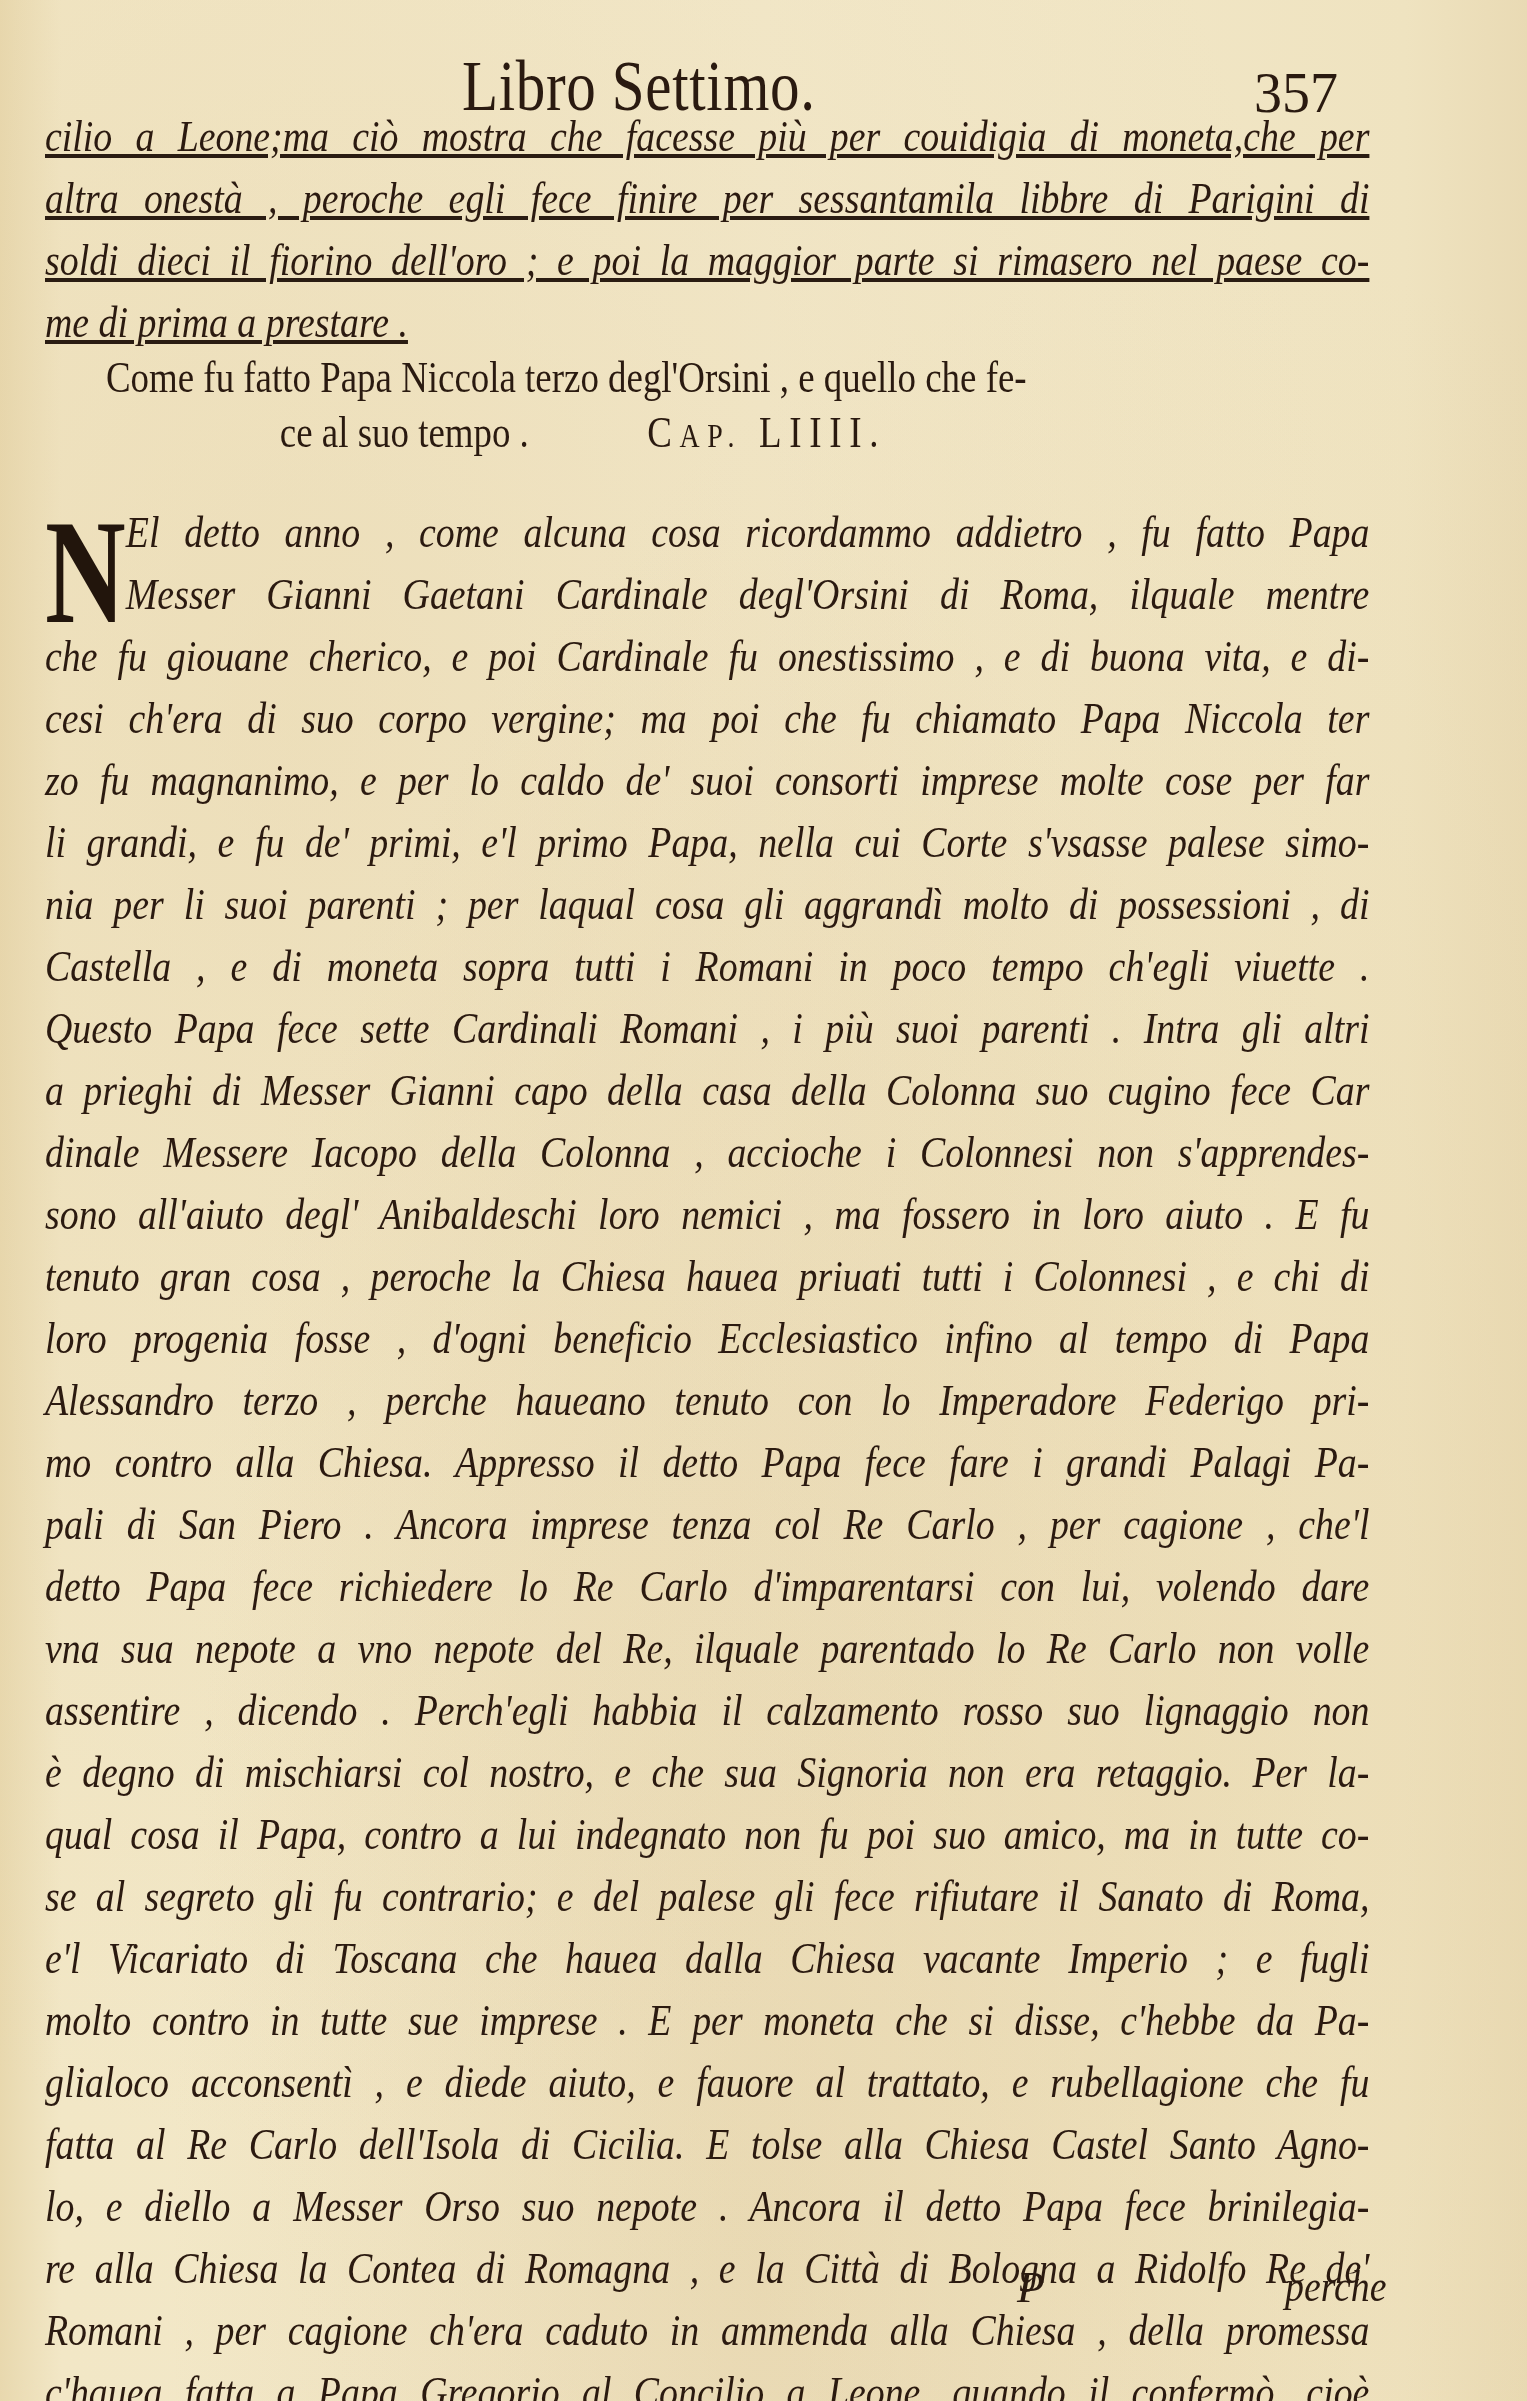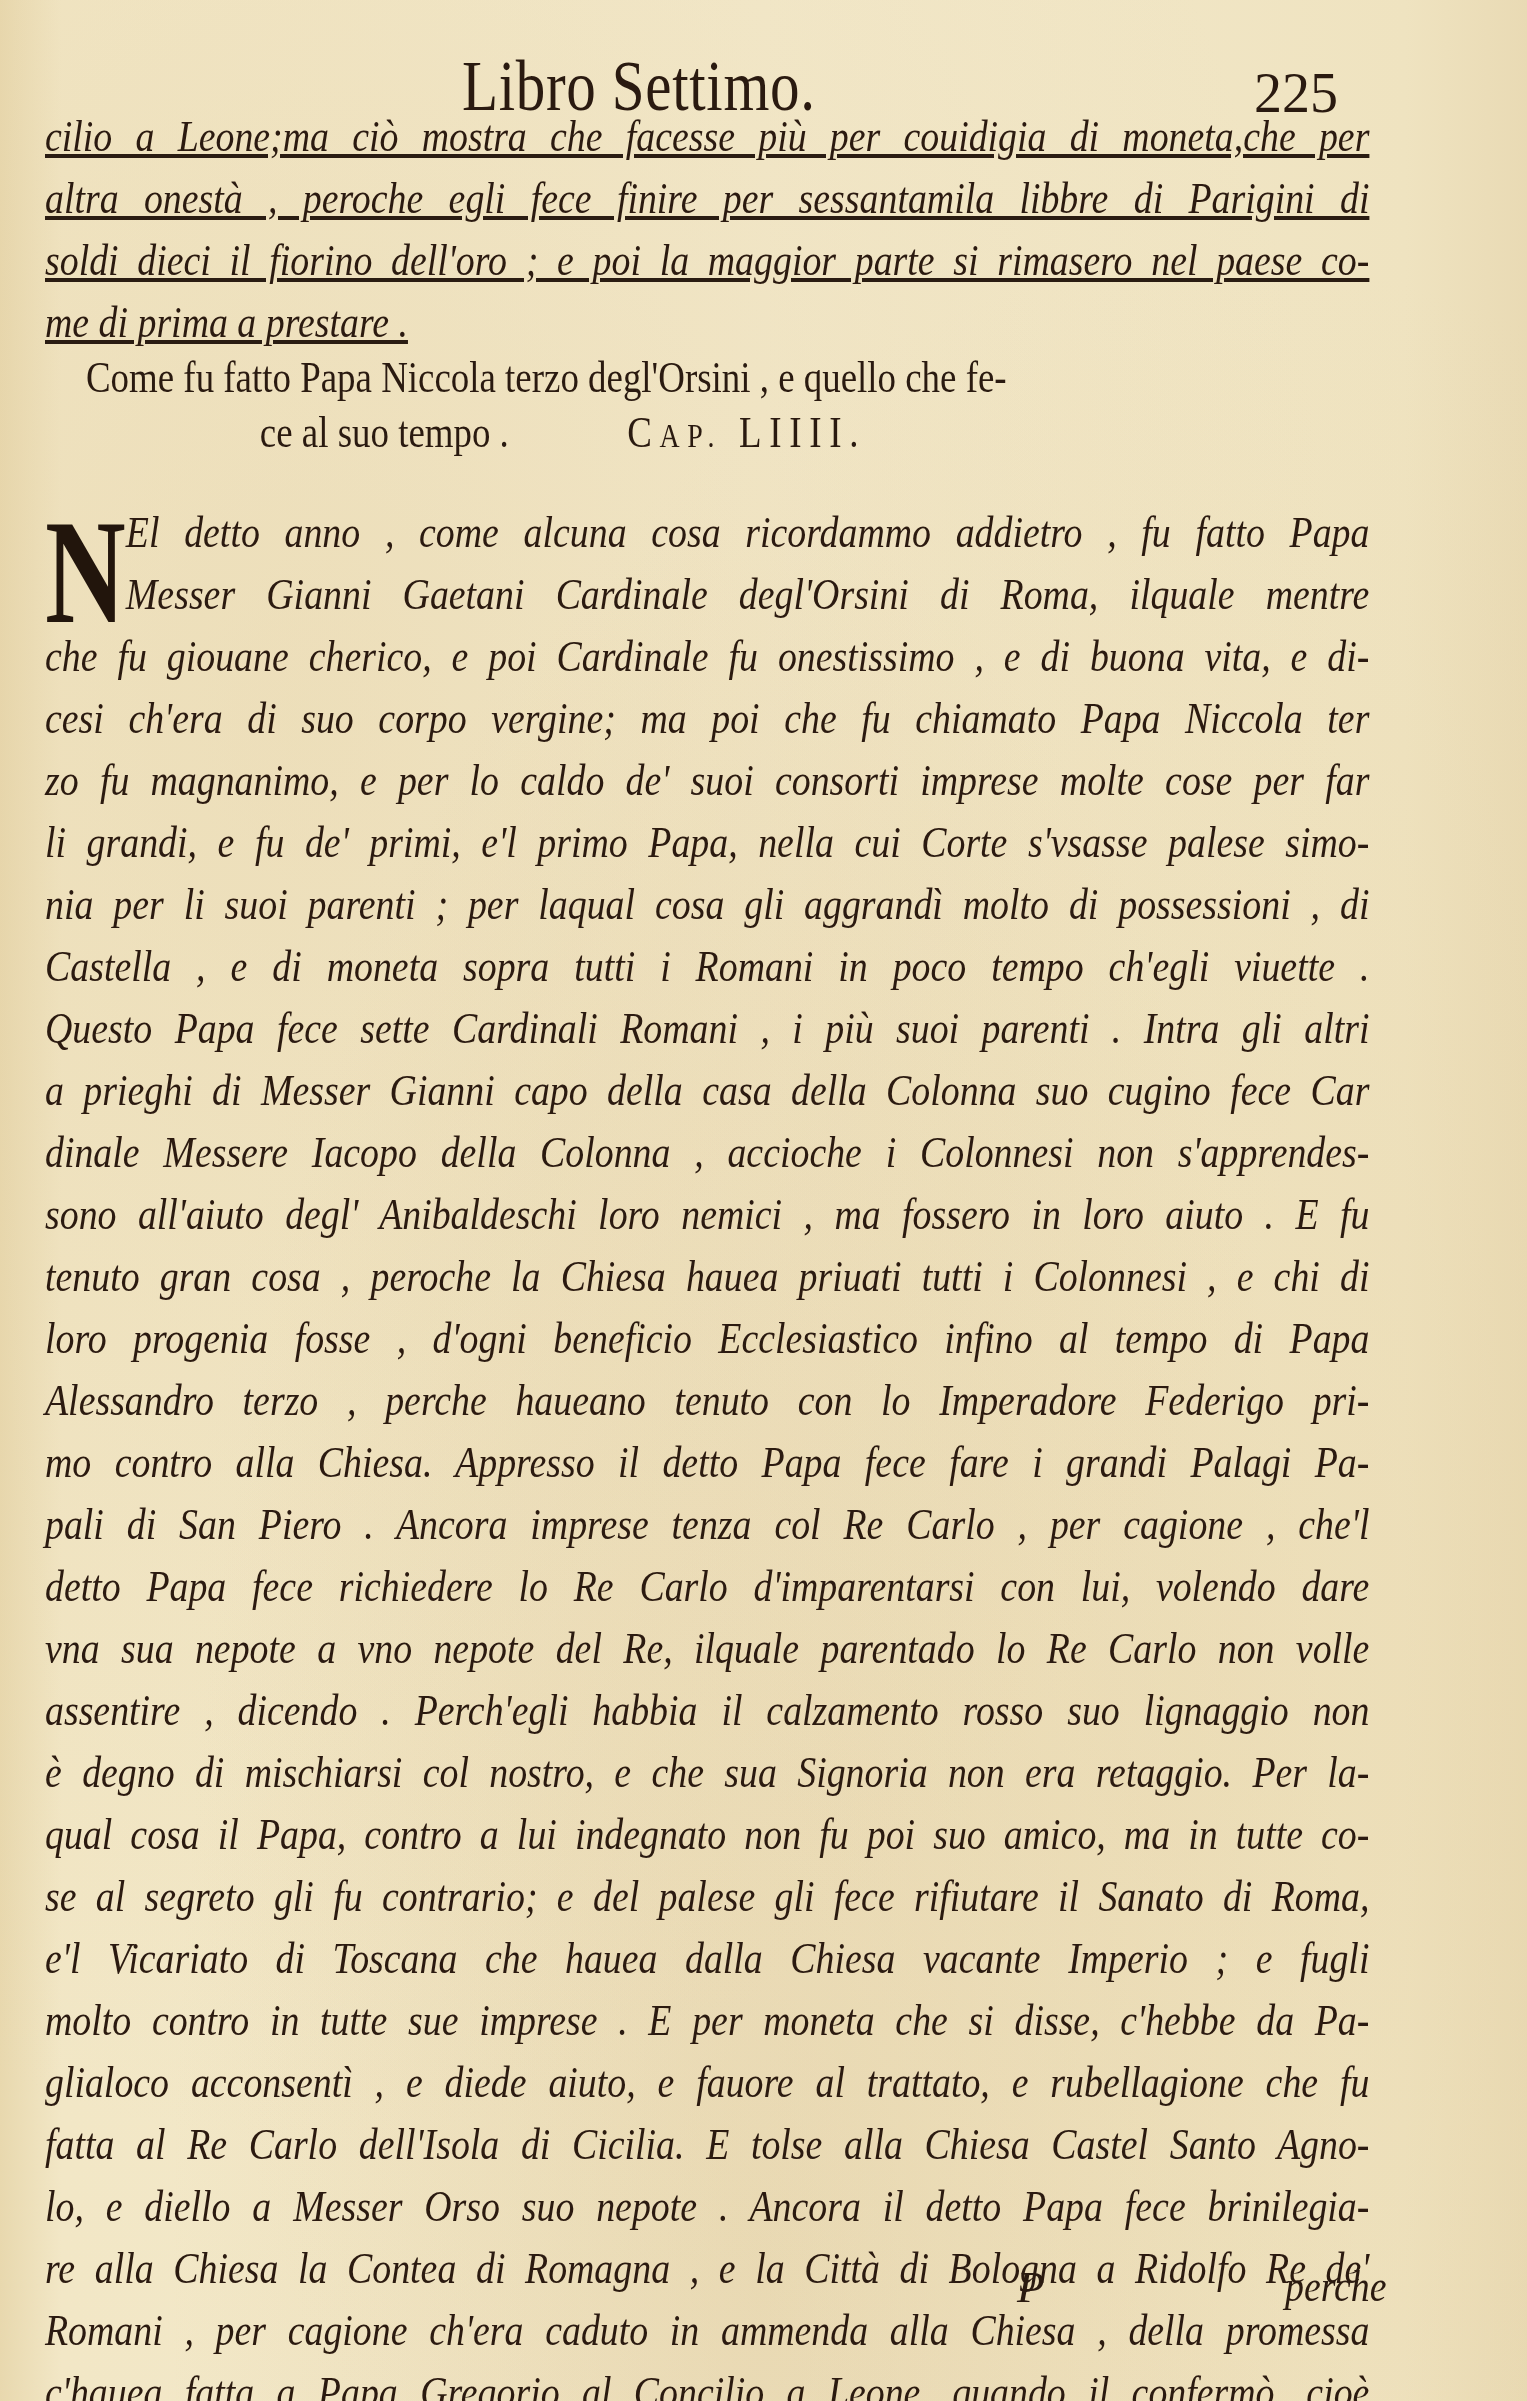--- a/index.html
+++ b/index.html
@@ -75,21 +75,21 @@
     .line.last {
       text-align-last: left;
     }
     .top-para {
       top: 106px;
       text-decoration: underline;
     }
     .chapter-heading {
       position: absolute;
       top: 350px;
-      left: 86px;
+      left: 106px;
       width: 1223px;
       font-family: "Liberation Serif", serif;
       font-size: 45px;
       line-height: 55px;
       color: #2a1a10;
     }
     .heading-line {
       white-space: nowrap;
       transform: scaleX(0.82);
       transform-origin: left top;
@@ -152,21 +152,21 @@
       transform-origin: left top;
     }
   </style>
 </head>
 <body>
 
 <div class="paper"></div>
 
 <div class="header">
   <div class="running-title">Libro Settimo.</div>
-  <div class="page-number">225</div>
+  <div class="page-number">357</div>
 </div>
 
 <div class="text-block top-para">
   <div class="line">cilio a Leone;ma ciò mostra che facesse più per couidigia di moneta,che per</div>
   <div class="line">altra onestà , peroche egli fece finire per sessantamila libbre di Parigini di</div>
   <div class="line">soldi dieci il fiorino dell'oro ; e poi la maggior parte si rimasero nel paese co-</div>
   <div class="line last">me di prima a prestare .</div>
 </div>
 
 <div class="chapter-heading">

